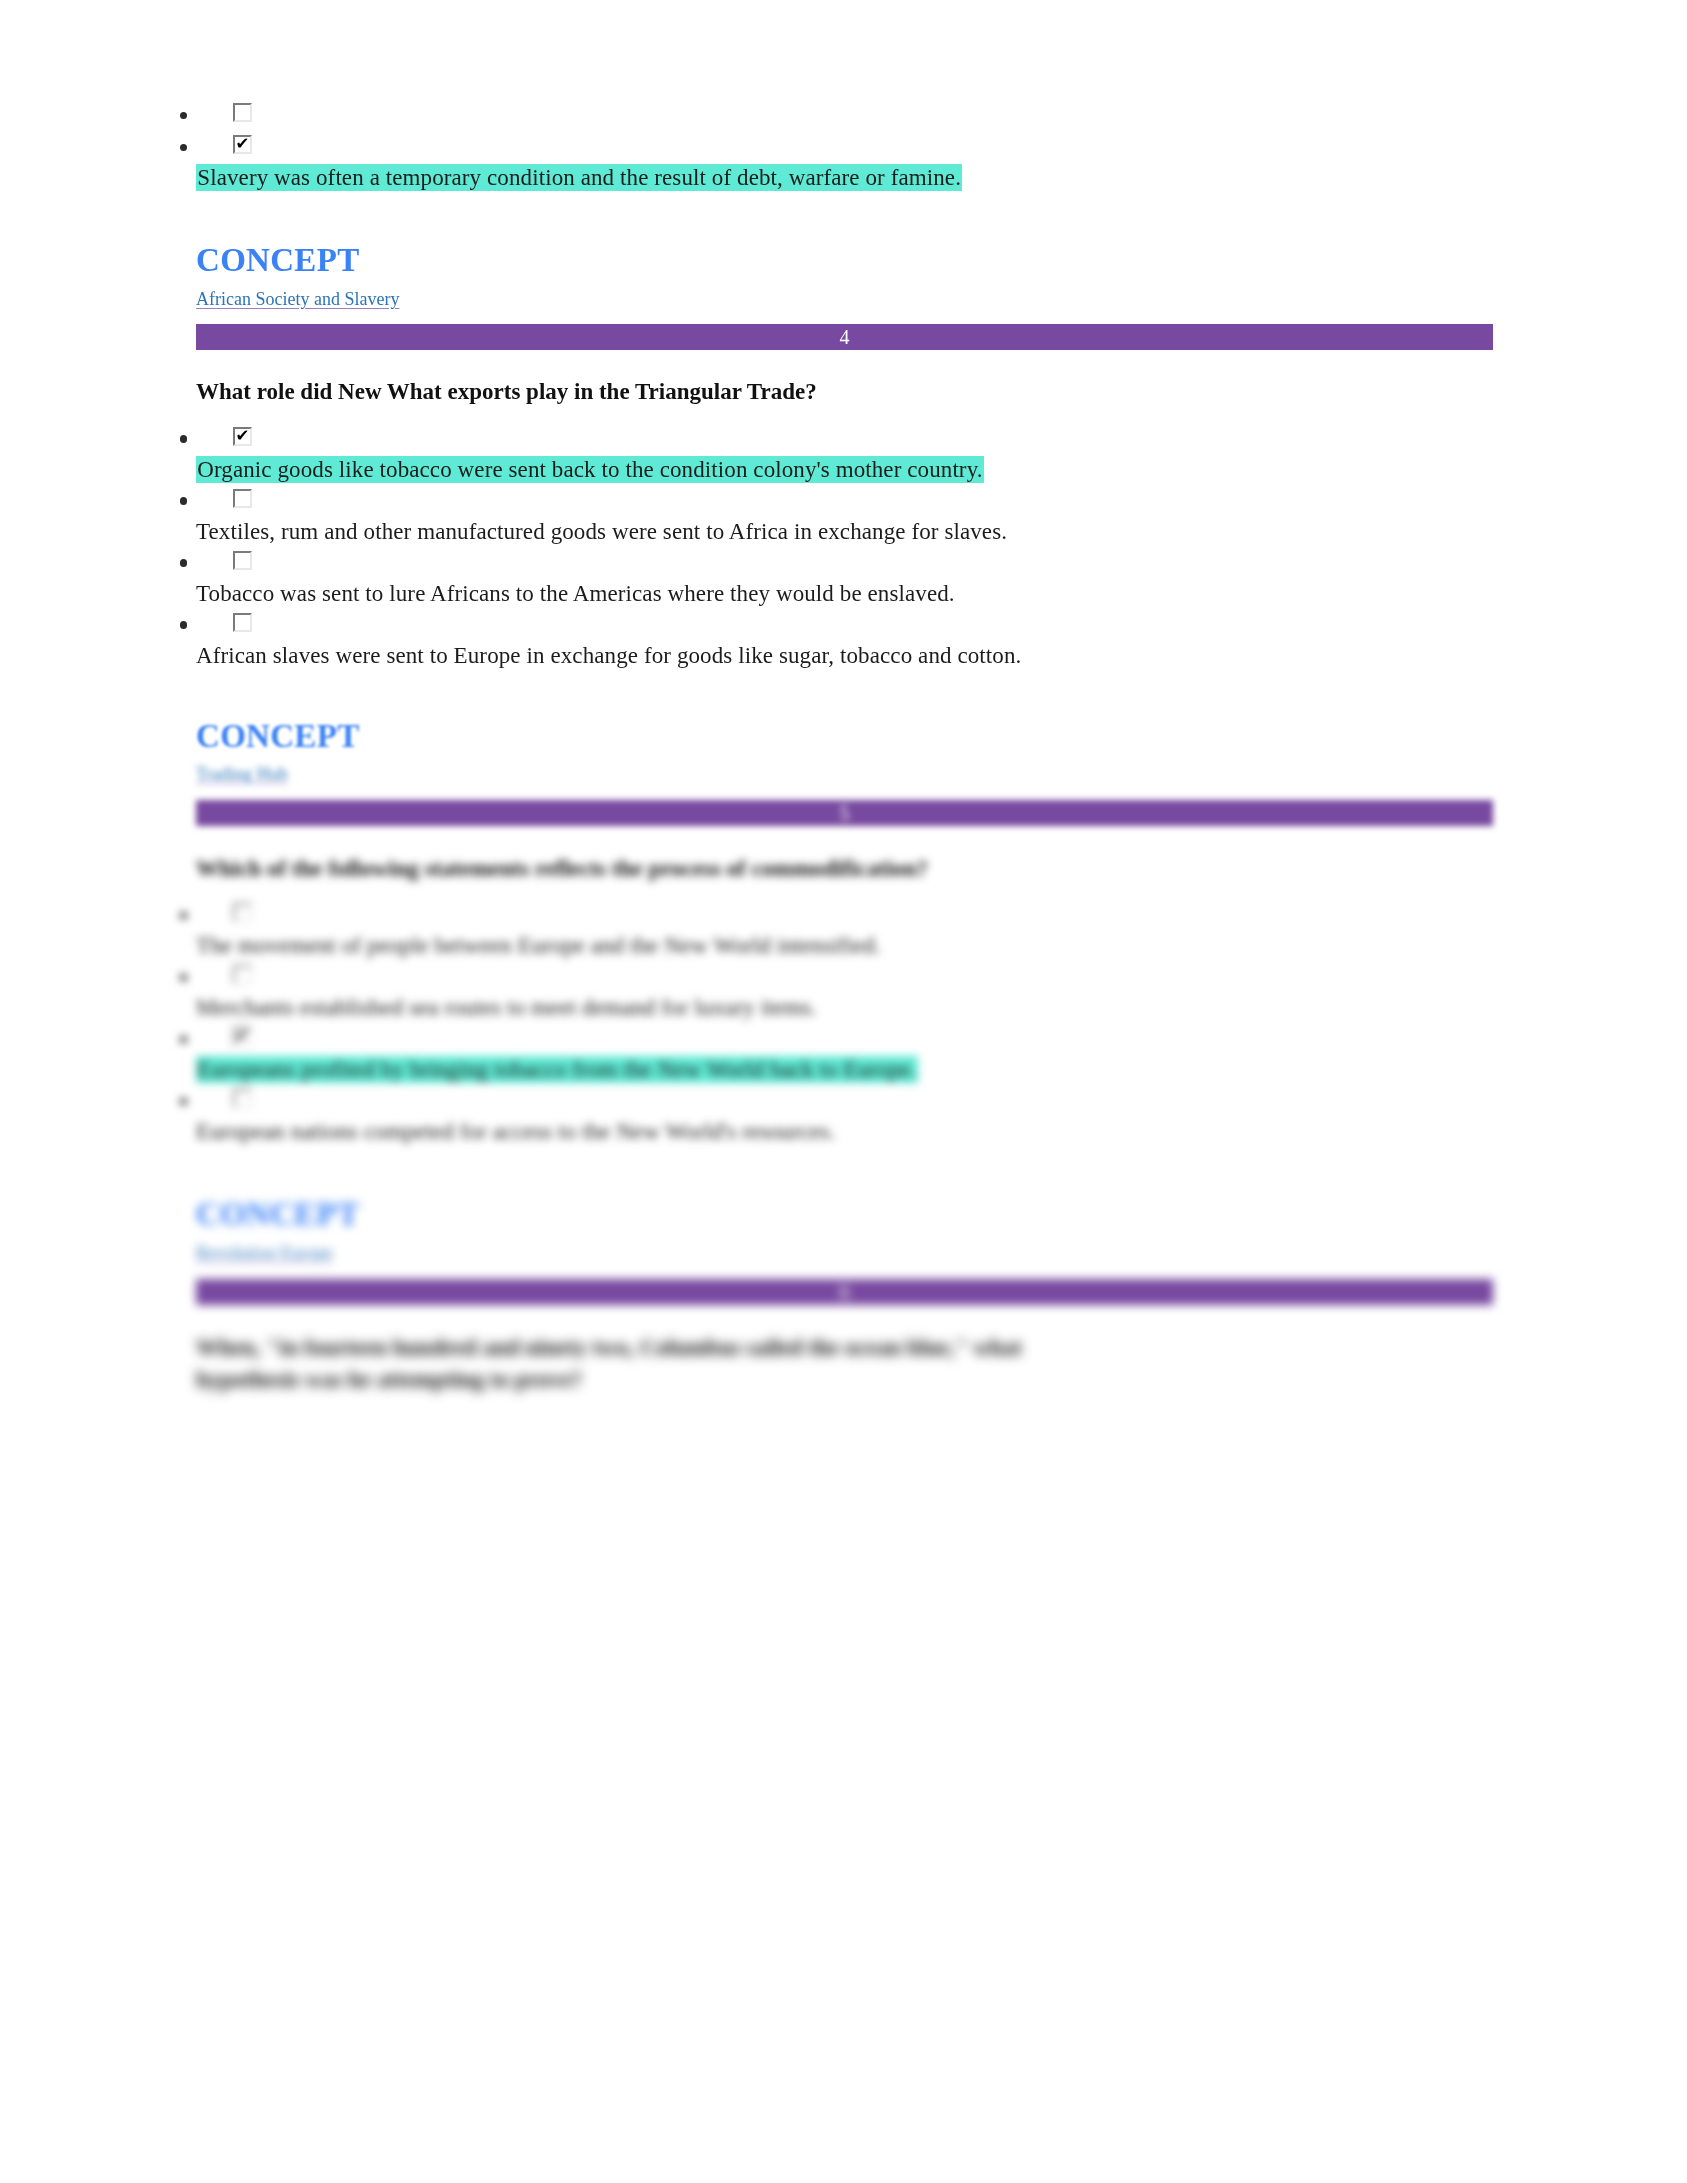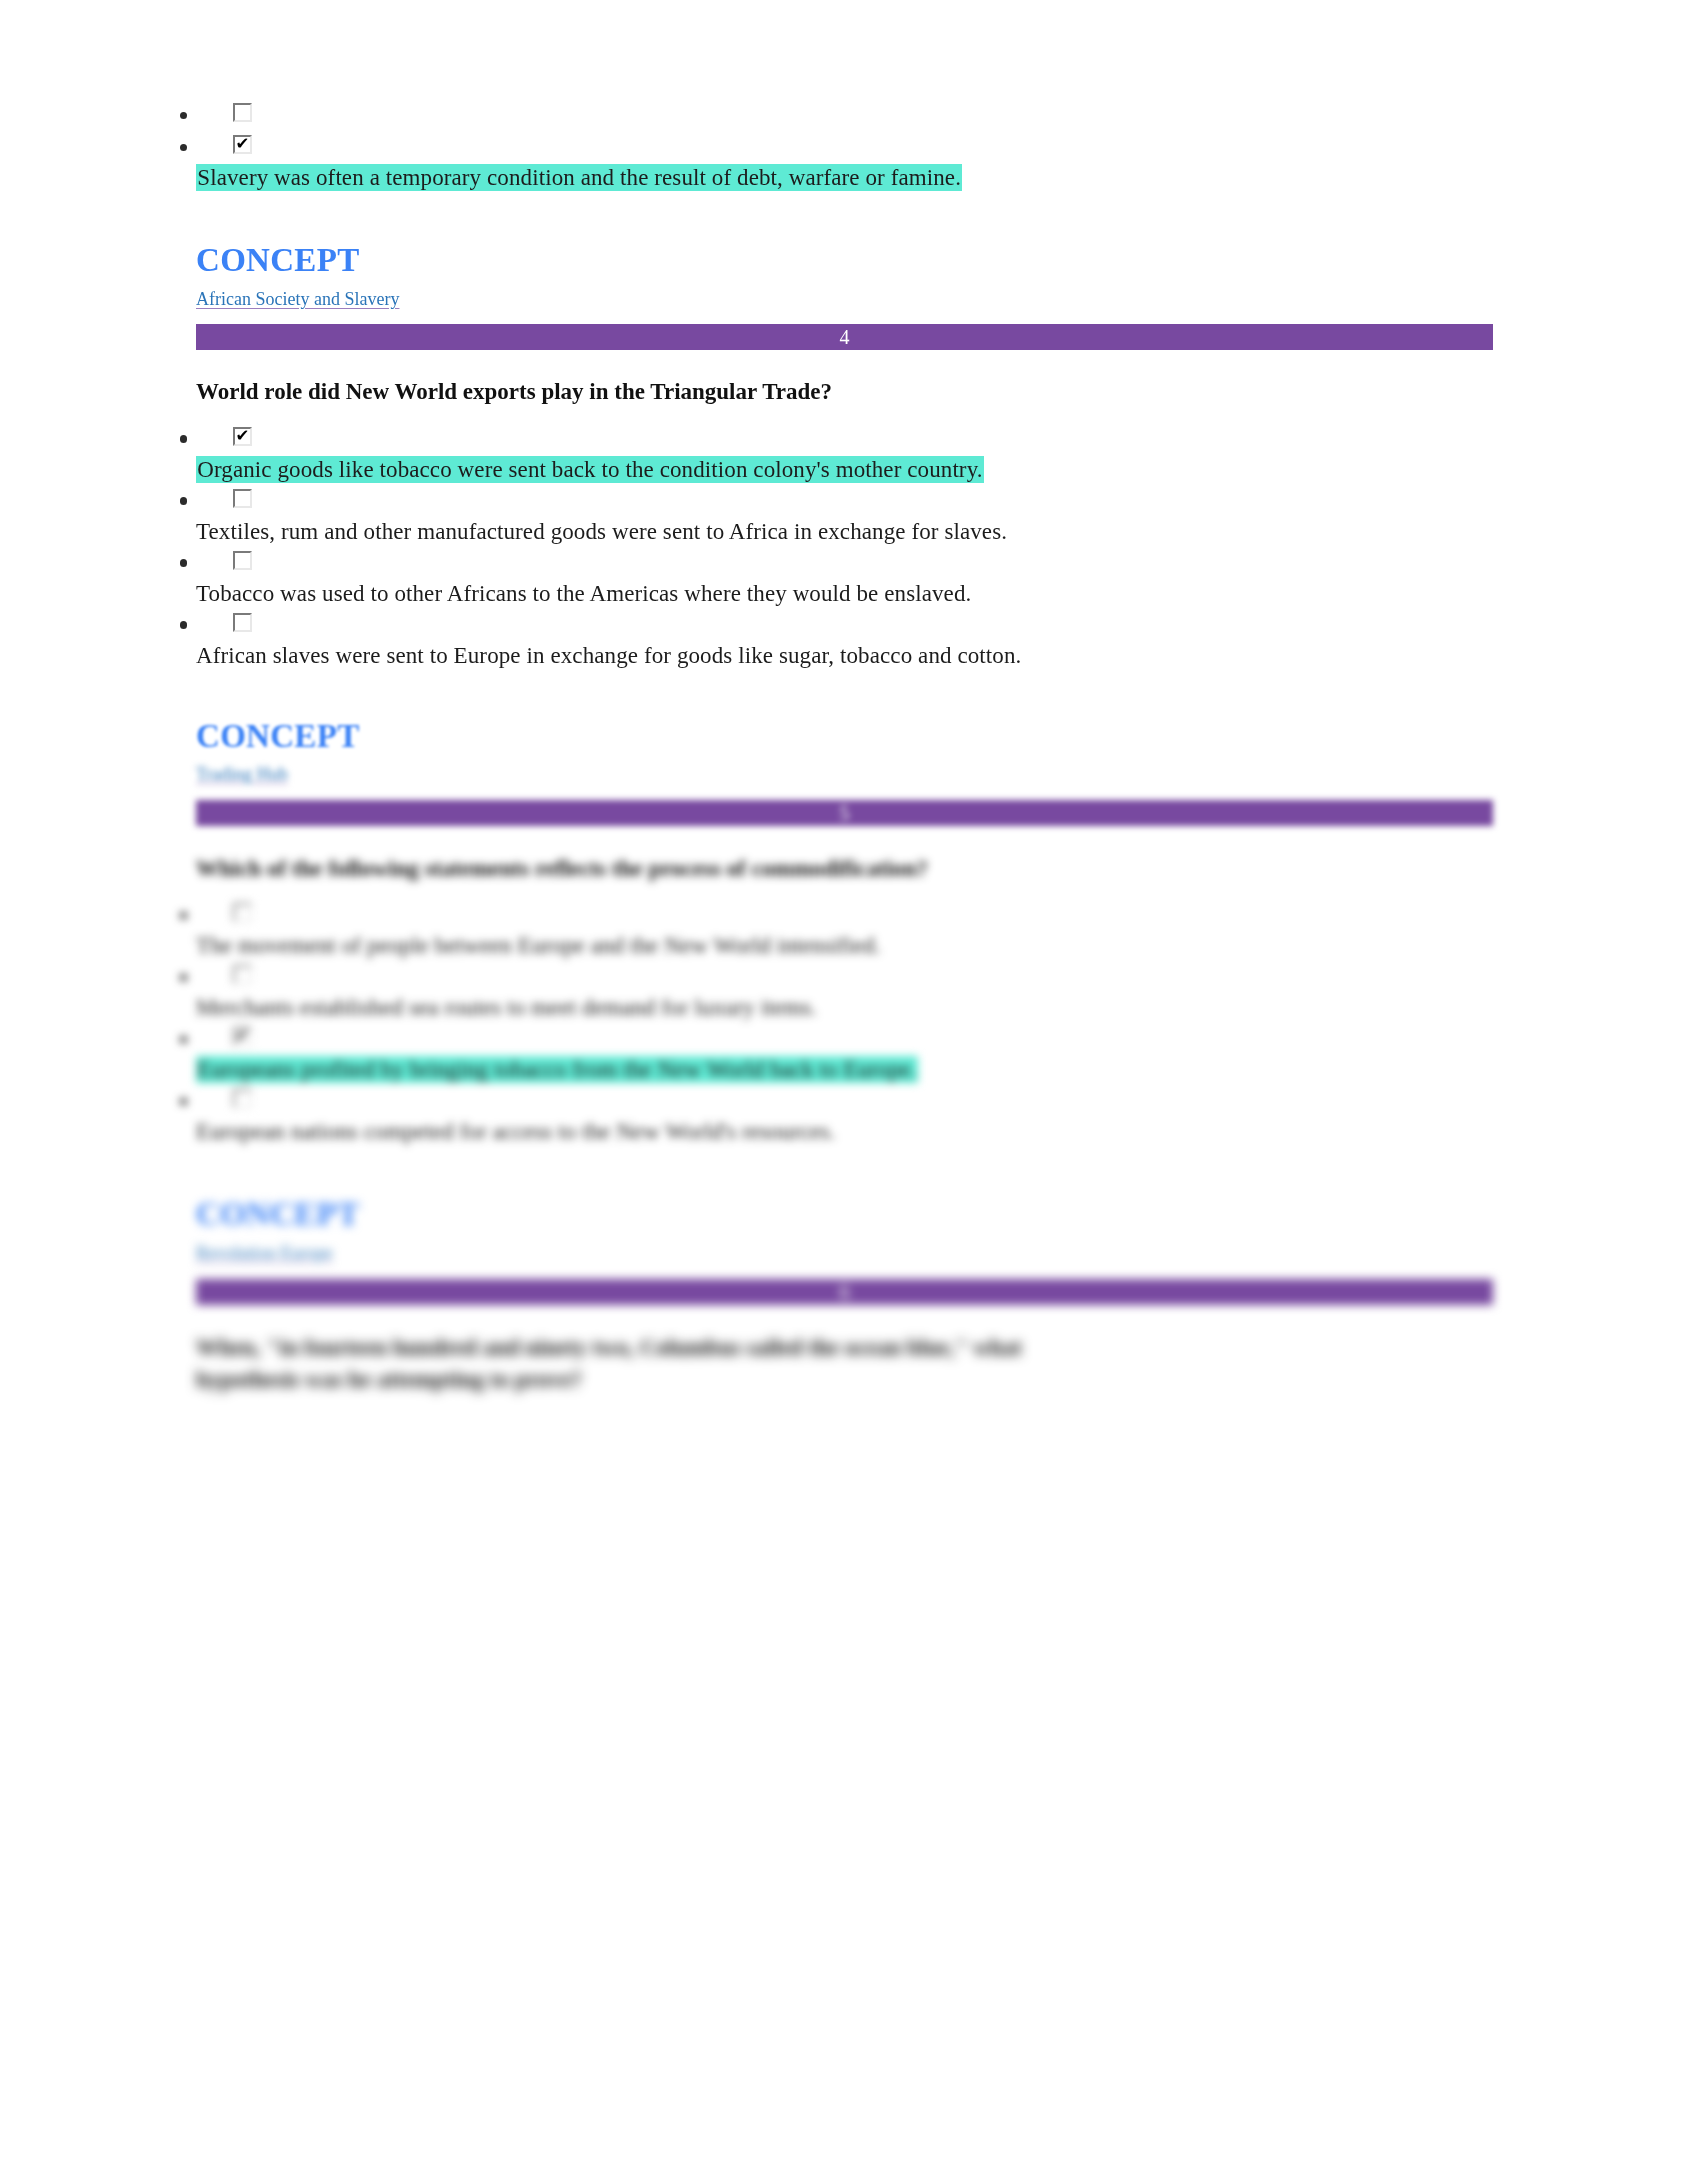--- a/index.html
+++ b/index.html
@@ -159,21 +159,21 @@
 
     <a class="clink" href="#">African Society and Slavery</a>
 
     <div style="height:13.2px"></div>
 
     
     <div class="banner">4</div>
 
     <div style="height:26.5px"></div>
 
-    <div class="qtext">World role did New World exports play in the Triangular Trade?</div>
+    <div class="qtext">What role did New What exports play in the Triangular Trade?</div>
 
     <div style="height:14.6px"></div>
 
     <div>
 
       <div class="optrow">
         <span class="bullet"></span>
         <span class="cbx">✔</span>
       </div>
 
@@ -184,21 +184,21 @@
         <span class="cbx off">&nbsp;</span>
       </div>
 
       <div class="stmt">Textiles, rum and other manufactured goods were sent to Africa in exchange for slaves.</div>
 
       <div class="optrow">
         <span class="bullet"></span>
         <span class="cbx off">&nbsp;</span>
       </div>
 
-      <div class="stmt">Tobacco was used to other Africans to the Americas where they would be enslaved.</div>
+      <div class="stmt">Tobacco was sent to lure Africans to the Americas where they would be enslaved.</div>
 
       <div class="optrow">
         <span class="bullet"></span>
         <span class="cbx off">&nbsp;</span>
       </div>
 
       <div class="stmt">African slaves were sent to Europe in exchange for goods like sugar, tobacco and cotton.</div>
     </div>
 
     <div style="height:2.6px"></div>

